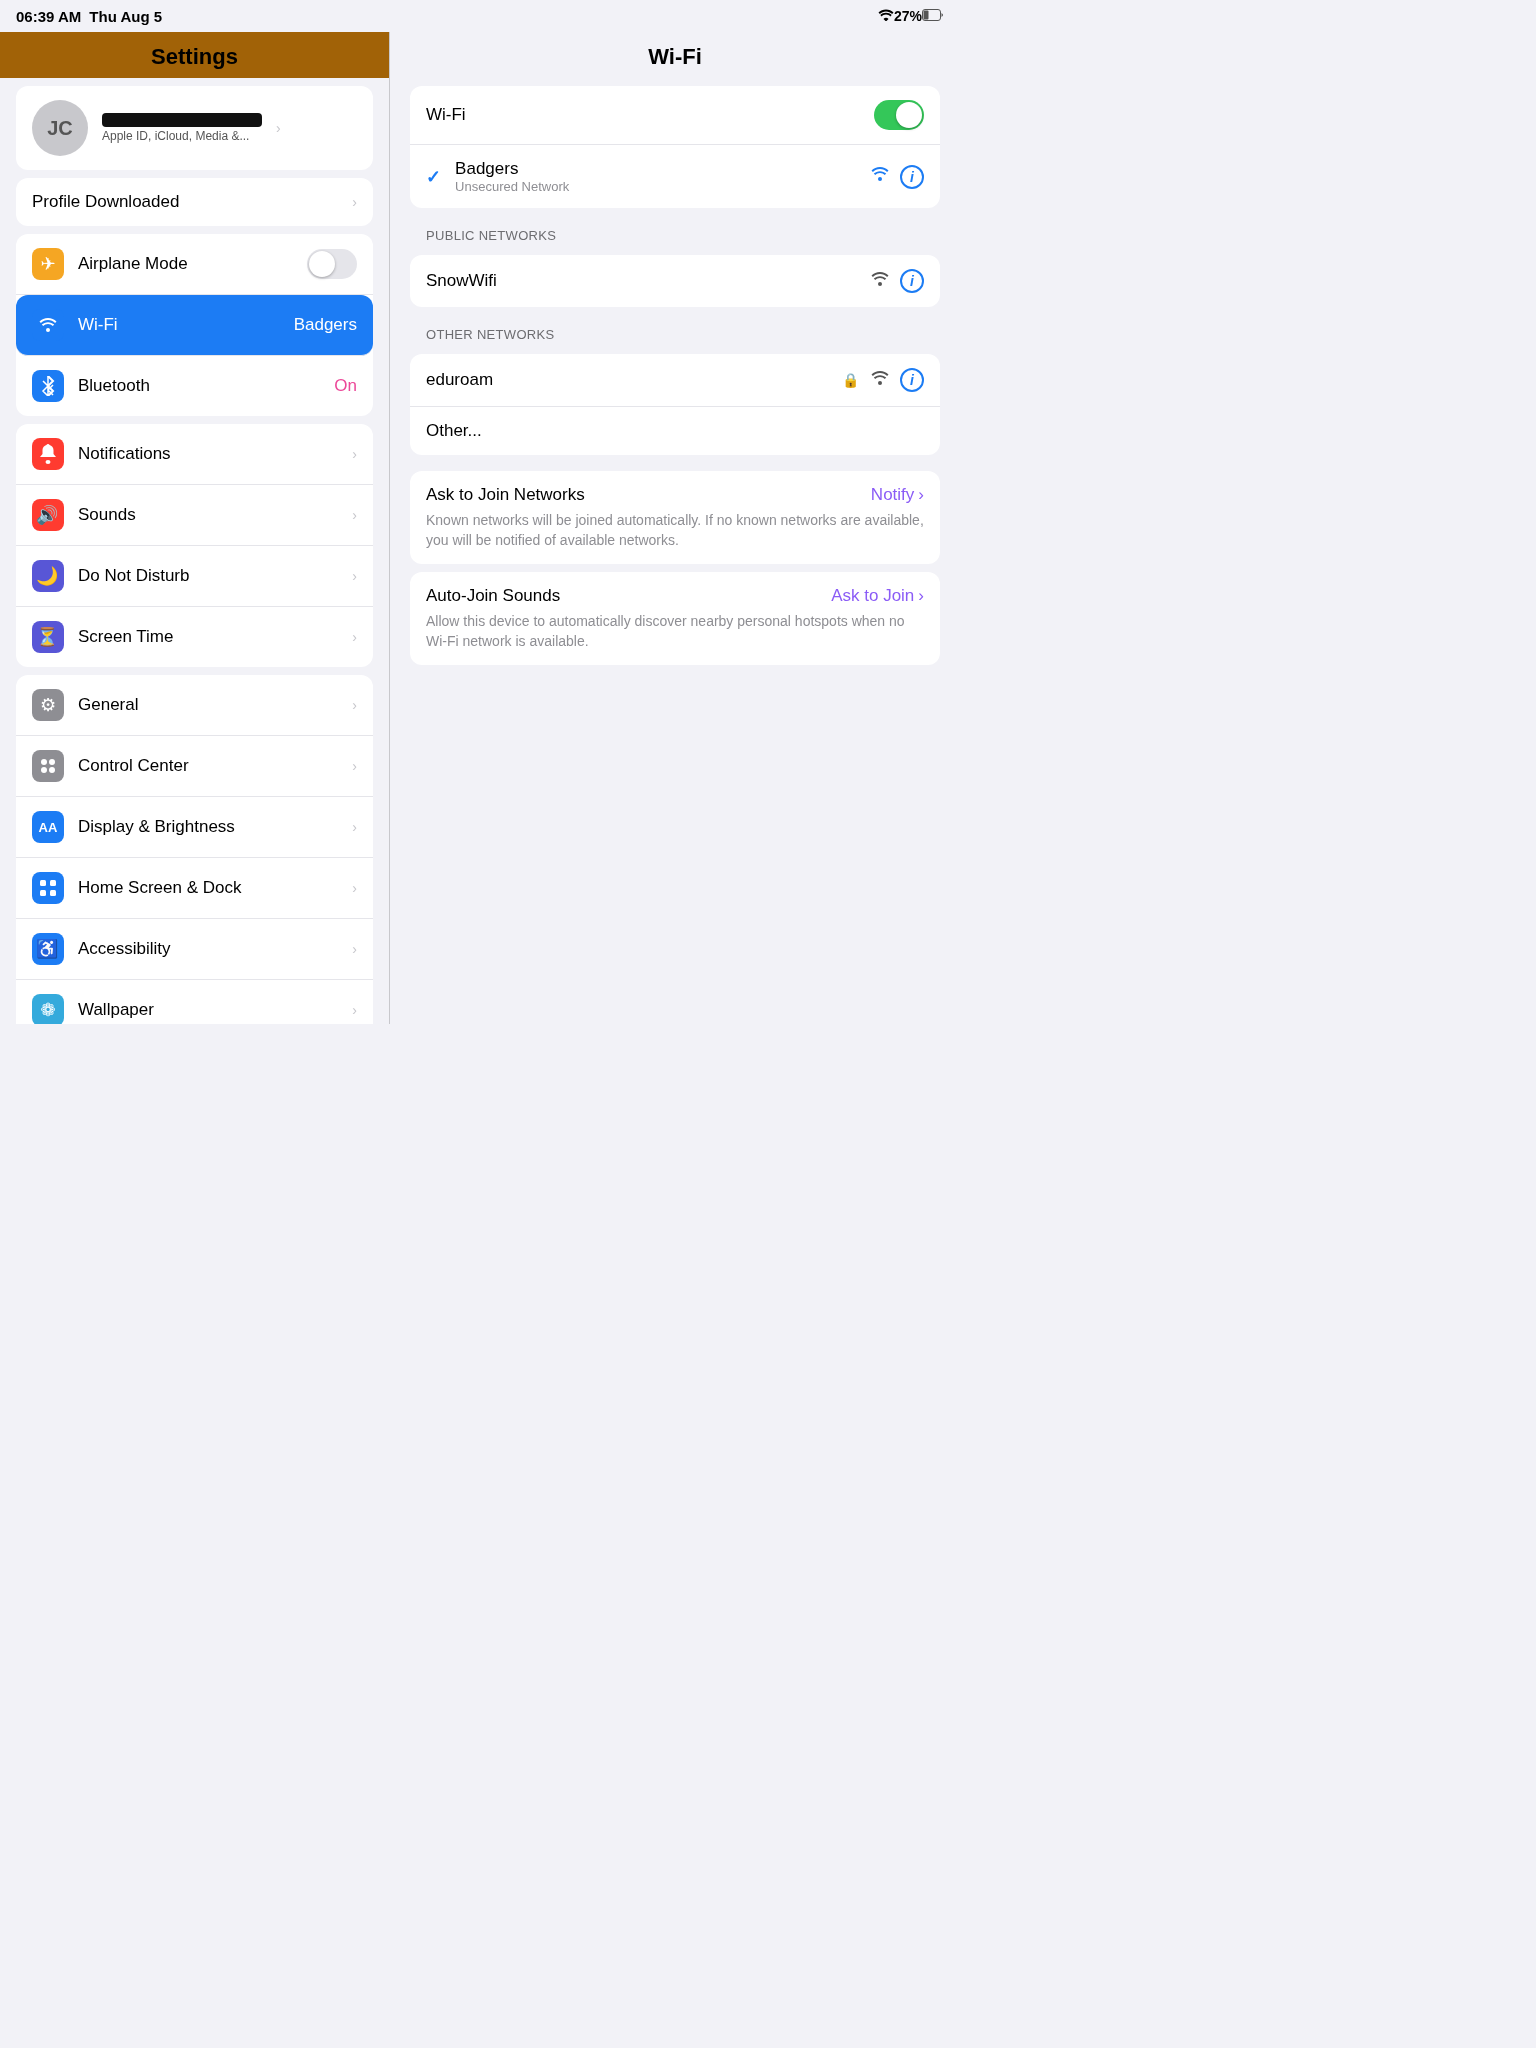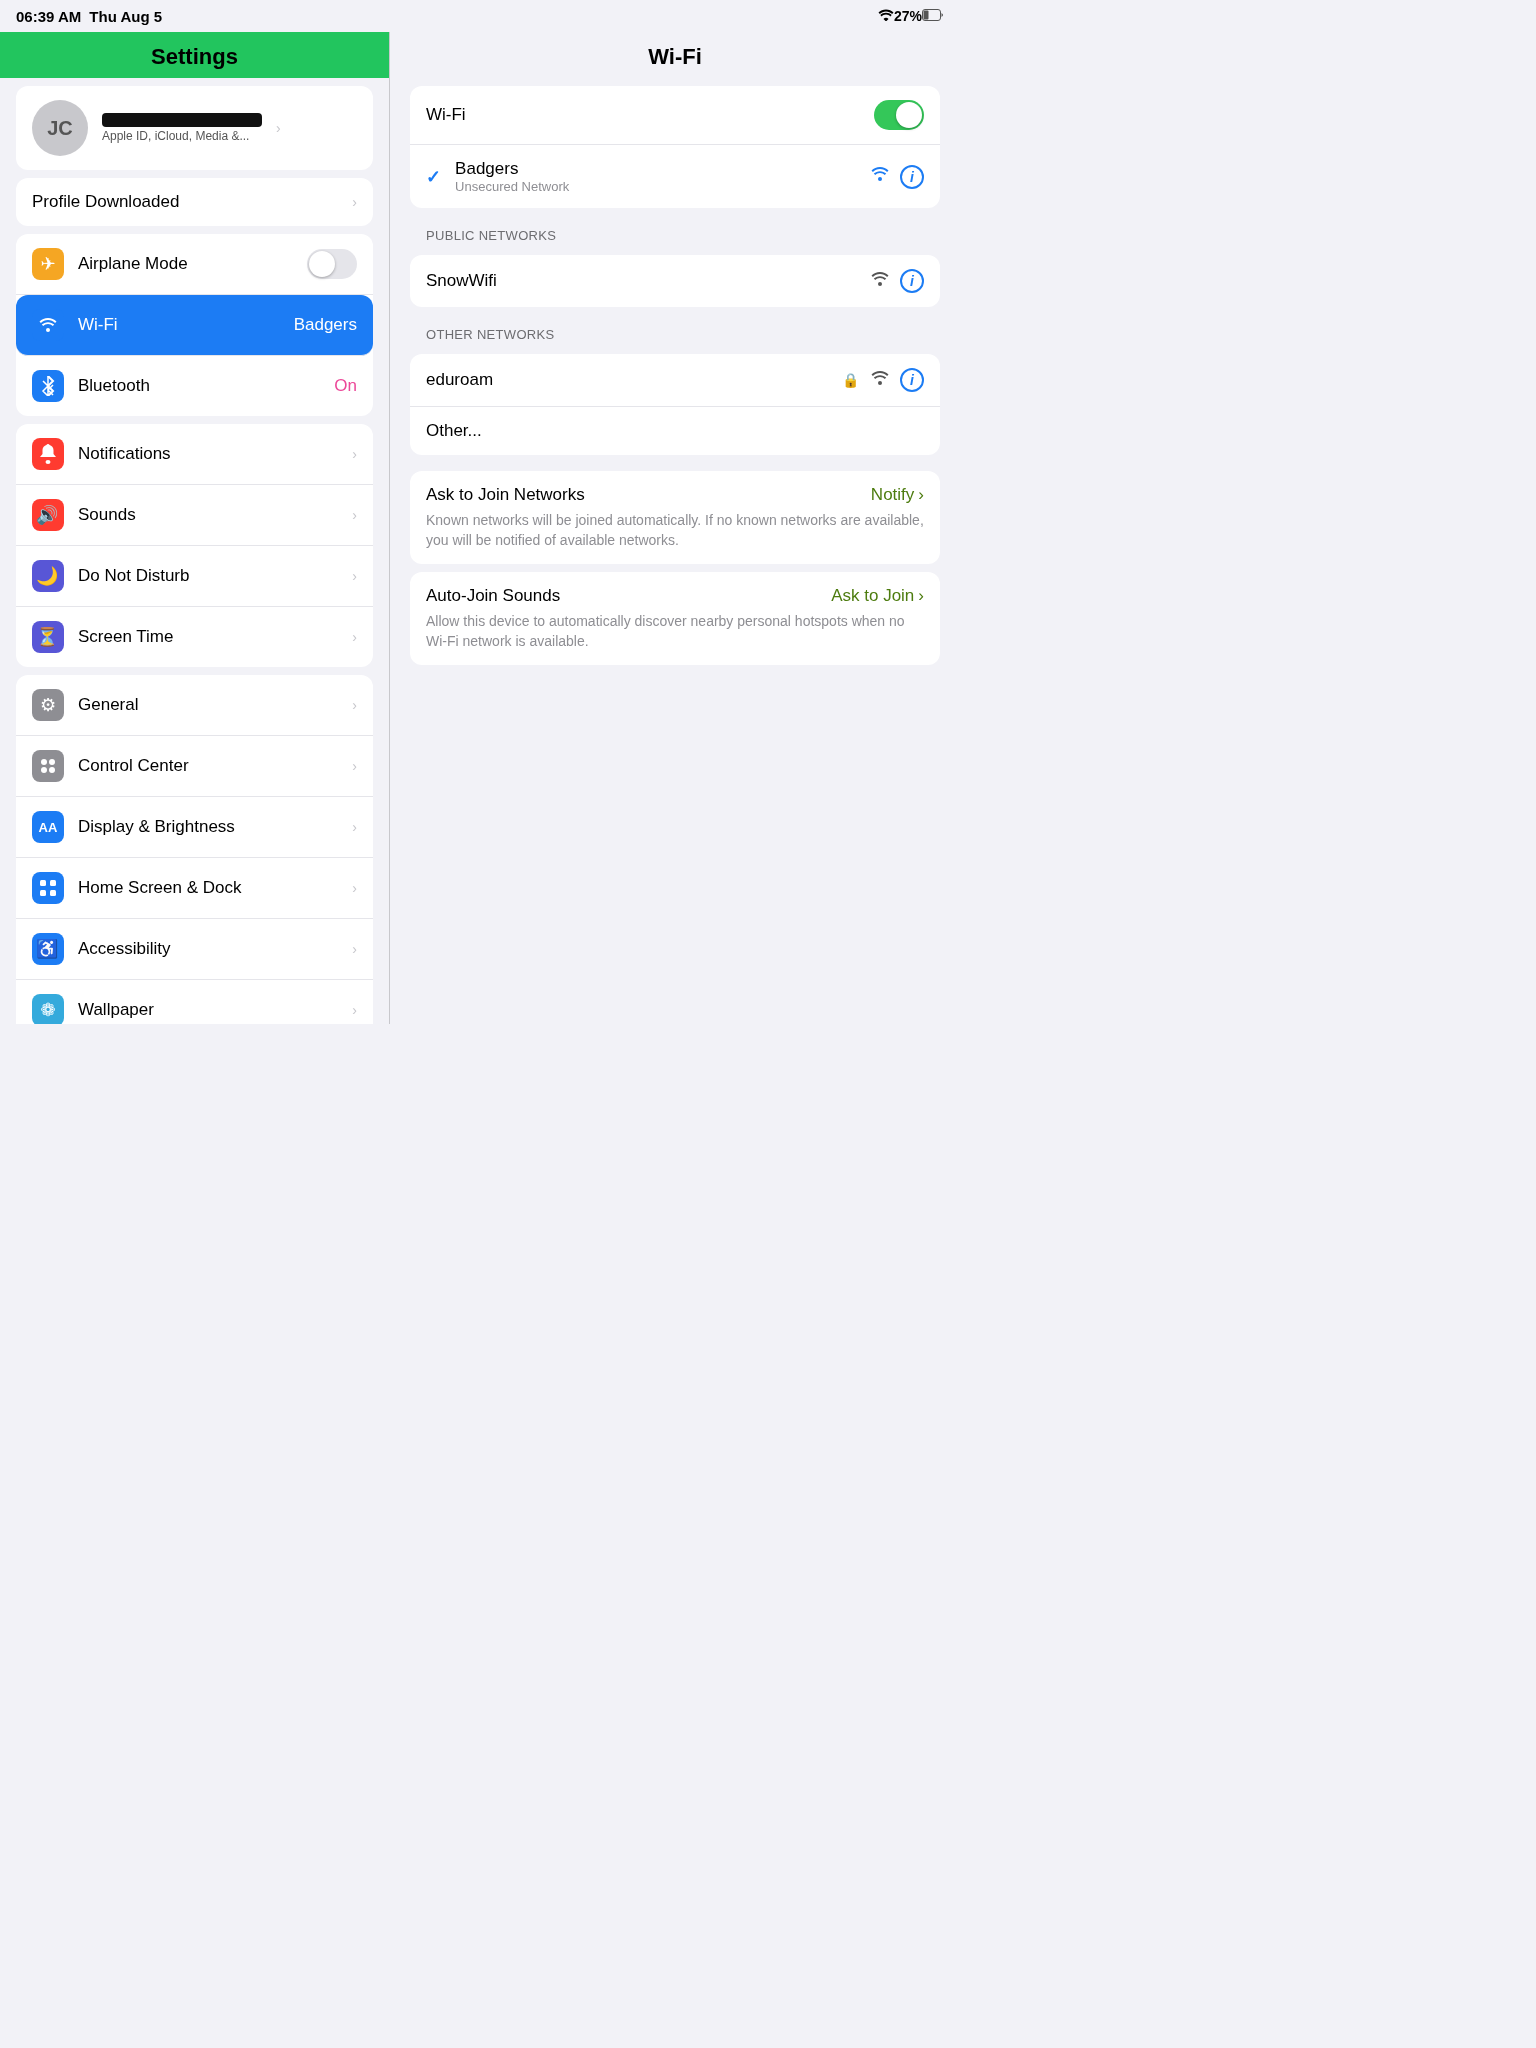--- a/index.html
+++ b/index.html
@@ -37,21 +37,21 @@
       background: #f2f2f7;
       overflow-y: auto;
       flex-shrink: 0;
       border-right: 1px solid #c8c8cc;
     }
     .sidebar-header {
       text-align: center;
       padding: 12px 0 8px;
       font-size: 22px;
       font-weight: 700;
-      background: #22c55e;
+      background: #a16207;
     }
     
     .profile-card {
       background: white;
       margin: 8px 16px;
       border-radius: 12px;
       padding: 14px 16px;
       display: flex;
       align-items: center;
       gap: 14px;
@@ -211,21 +211,21 @@
       margin: 8px 20px;
       border-radius: 12px;
       padding: 14px 16px;
     }
     .bottom-row-header {
       display: flex;
       align-items: center;
       justify-content: space-between;
     }
     .bottom-row-title { font-size: 17px; font-weight: 400; }
-    .bottom-row-value { font-size: 17px; color: #4d7c0f; display: flex; align-items: center; gap: 4px; }
+    .bottom-row-value { font-size: 17px; color: #8b5cf6; display: flex; align-items: center; gap: 4px; }
     .bottom-row-desc { font-size: 14px; color: #8e8e93; margin-top: 6px; line-height: 1.4; }
   </style>
 </head>
 <body>
 
 <div class="status-bar">
   <div class="status-left">
     <span>06:39 AM</span>
     <span>Thu Aug 5</span>
   </div>

